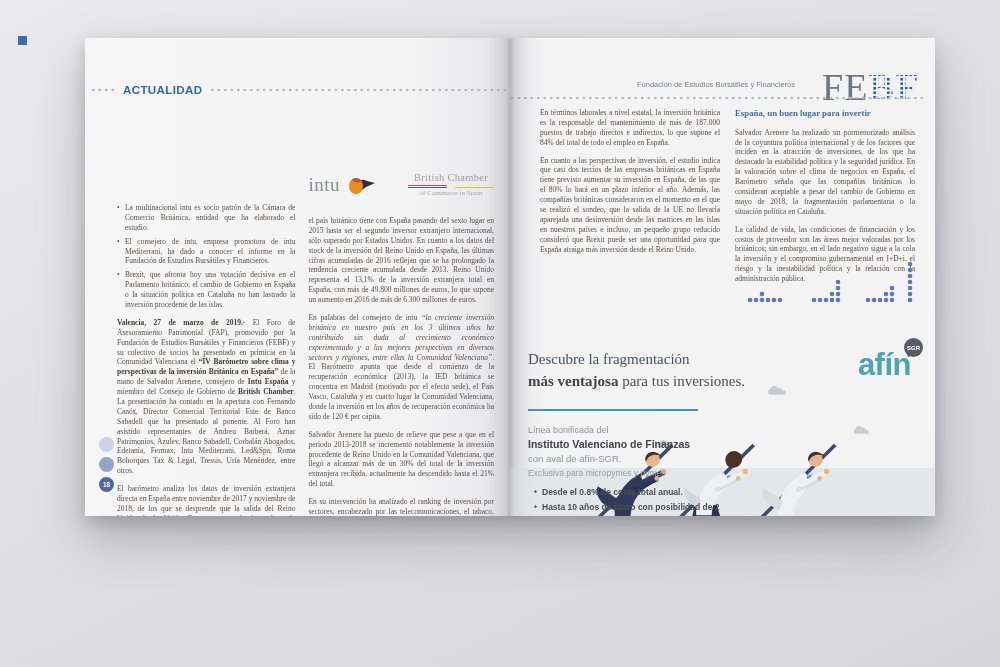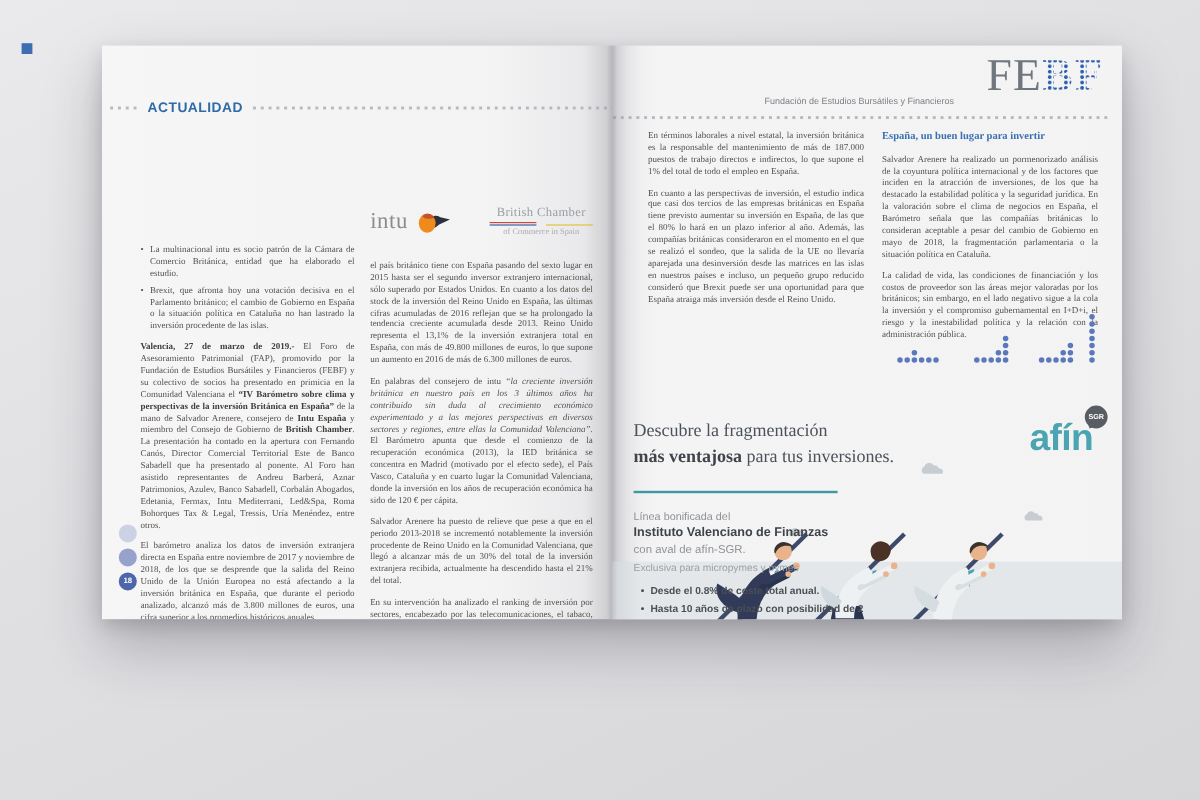--- a/index.html
+++ b/index.html
@@ -42,21 +42,21 @@
   .chamber .bar-red{flex:1;border-top:1.2px solid #c94a3f;border-bottom:1.2px solid #3d5fa5;}
   .chamber .bar-yellow{flex:1;border-bottom:1.5px solid #e0c33c;}
   .chamber .l2{font-size:7px;color:#a6abb0;}
   .page-dots{position:absolute;left:14px;bottom:24px;display:flex;flex-direction:column;gap:5px;align-items:center;}
   .pdot{width:15px;height:15px;border-radius:50%;}
   .pdot.d1{background:#ccd1e5;}
   .pdot.d2{background:#97a2cc;}
   .pdot.d3{background:#4c66a9;color:#fff;font-size:6.5px;font-weight:bold;display:flex;align-items:center;justify-content:center;}
   
   .rp-header-text{position:absolute;top:42px;right:140px;font-size:7.5px;font-weight:normal;color:#7c8085;}
-  .febf-logo{position:absolute;top:6px;right:14px;display:flex;align-items:flex-end;line-height:1;}
+  .febf-logo{position:absolute;top:30px;right:14px;display:flex;align-items:flex-end;line-height:1;}
   .febf-fe{font-family:"Liberation Serif",serif;font-size:38px;color:#70767e;letter-spacing:1px;}
   .febf-bf{font-family:"Liberation Serif",serif;font-weight:bold;font-size:38px;letter-spacing:2px;
            background-image:radial-gradient(circle,#2d5eae 1.4px,transparent 1.7px);background-size:4.5px 4.5px;
            -webkit-background-clip:text;background-clip:text;color:transparent;}
   .rp-rule{position:absolute;top:58px;left:0;right:10px;}
   .rp-cols{position:absolute;top:70px;left:30px;right:20px;display:flex;gap:15px;}
   .col-heading{font-weight:bold;font-size:8.8px;color:#3a6fb0;margin:0 0 4px 0;}
   .growth-dots{position:absolute;top:222px;left:232px;}
   
   .ad{position:absolute;left:8px;right:6px;top:295px;bottom:0;}
@@ -107,20 +107,21 @@
         <div class="dots pre"></div>
         <div class="section-label">ACTUALIDAD</div>
         <div class="dots post"></div>
       </div>
 
 
       <div class="lp-cols">
         <div class="col col1-pad body-text">
           <ul class="bullets">
             <li>La multinacional intu es socio patrón de la Cámara de Comercio Británica, entidad que ha elaborado el estudio.</li>
+            <li>El consejero de intu, empresa promotora de intu Mediterrani, ha dado a conocer el informe en la Fundación de Estudios Bursátiles y Financieros.</li>
             <li>Brexit, que afronta hoy una votación decisiva en el Parlamento británico; el cambio de Gobierno en España o la situación política en Cataluña no han lastrado la inversión procedente de las islas.</li>
           </ul>
           <p><span class="rb">Valencia, 27 de marzo de 2019.-</span><span> El Foro de Asesoramiento Patrimonial (FAP), promovido por la Fundación de Estudios Bursátiles y Financieros (FEBF) y su colectivo de socios ha presentado en primicia en la Comunidad Valenciana el </span><span class="rb">“IV Barómetro sobre clima y perspectivas de la inversión Británica en España”</span><span> de la mano de Salvador Arenere, consejero de </span><span class="rb">Intu España</span><span> y miembro del Consejo de Gobierno de </span><span class="rb">British Chamber</span><span>. La presentación ha contado en la apertura con Fernando Canós, Director Comercial Territorial Este de Banco Sabadell que ha presentado al ponente. Al Foro han asistido representantes de Andreu Barberá, Aznar Patrimonios, Azulev, Banco Sabadell, Corbalán Abogados, Edetania, Fermax, Intu Mediterrani, Led&amp;Spa, Roma Bohorques Tax &amp; Legal, Tressis, Uría Menéndez, entre otros.</span></p>
           <p>El barómetro analiza los datos de inversión extranjera directa en España entre noviembre de 2017 y noviembre de 2018, de los que se desprende que la salida del Reino Unido de la Unión Europea no está afectando a la inversión británica en España, que durante el periodo analizado, alcanzó más de 3.800 millones de euros, una cifra superior a los promedios históricos anuales.</p>
           <p>Salvador Arenere ha destacado el compromiso que</p>
         </div>
 
         <div class="col body-text">
           <div class="logos-row">
             <div class="intu-logo">
@@ -157,21 +158,21 @@
     <div class="page right">
       <div class="rp-header-text">Fundación de Estudios Bursátiles y Financieros</div>
       <div class="febf-logo">
         <span class="febf-fe">FE</span>
           <span class="febf-bf">BF</span>
       </div>
       <div class="dots rp-rule"></div>
 
       <div class="rp-cols">
         <div class="col body-text">
-          <p>En términos laborales a nivel estatal, la inversión británica es la responsable del mantenimiento de más de 187.000 puestos de trabajo directos e indirectos, lo que supone el 1% del total de todo el empleo en España.</p>
+          <p>En términos laborales a nivel estatal, la inversión británica es la responsable del mantenimiento de más de 187.000 puestos de trabajo directos e indirectos, lo que supone el 84% del total de todo el empleo en España.</p>
           <p>En cuanto a las perspectivas de inversión, el estudio indica que casi dos tercios de las empresas británicas en España tiene previsto aumentar su inversión en España, de las que el 80% lo hará en un plazo inferior al año. Además, las compañías británicas consideraron en el momento en el que se realizó el sondeo, que la salida de la UE no llevaría aparejada una desinversión desde las matrices en las islas en nuestros países e incluso, un pequeño grupo reducido consideró que Brexit puede ser una oportunidad para que España atraiga más inversión desde el Reino Unido.</p>
         </div>
         <div class="col body-text">
           <p class="col-heading">España, un buen lugar para invertir</p>
           <p>Salvador Arenere ha realizado un pormenorizado análisis de la coyuntura política internacional y de los factores que inciden en la atracción de inversiones, de los que ha destacado la estabilidad política y la seguridad jurídica. En la valoración sobre el clima de negocios en España, el Barómetro señala que las compañías británicas lo consideran aceptable a pesar del cambio de Gobierno en mayo de 2018, la fragmentación parlamentaria o la situación política en Cataluña.</p>
           <p>La calidad de vida, las condiciones de financiación y los costos de proveedor son las áreas mejor valoradas por los británicos; sin embargo, en el lado negativo sigue a la cola la inversión y el compromiso gubernamental en I+D+i, el riesgo y la inestabilidad política y la relación con la administración pública.</p>
         </div>
       </div>
 
       <svg class="growth-dots" width="175" height="48" viewBox="0 0 175 48">

